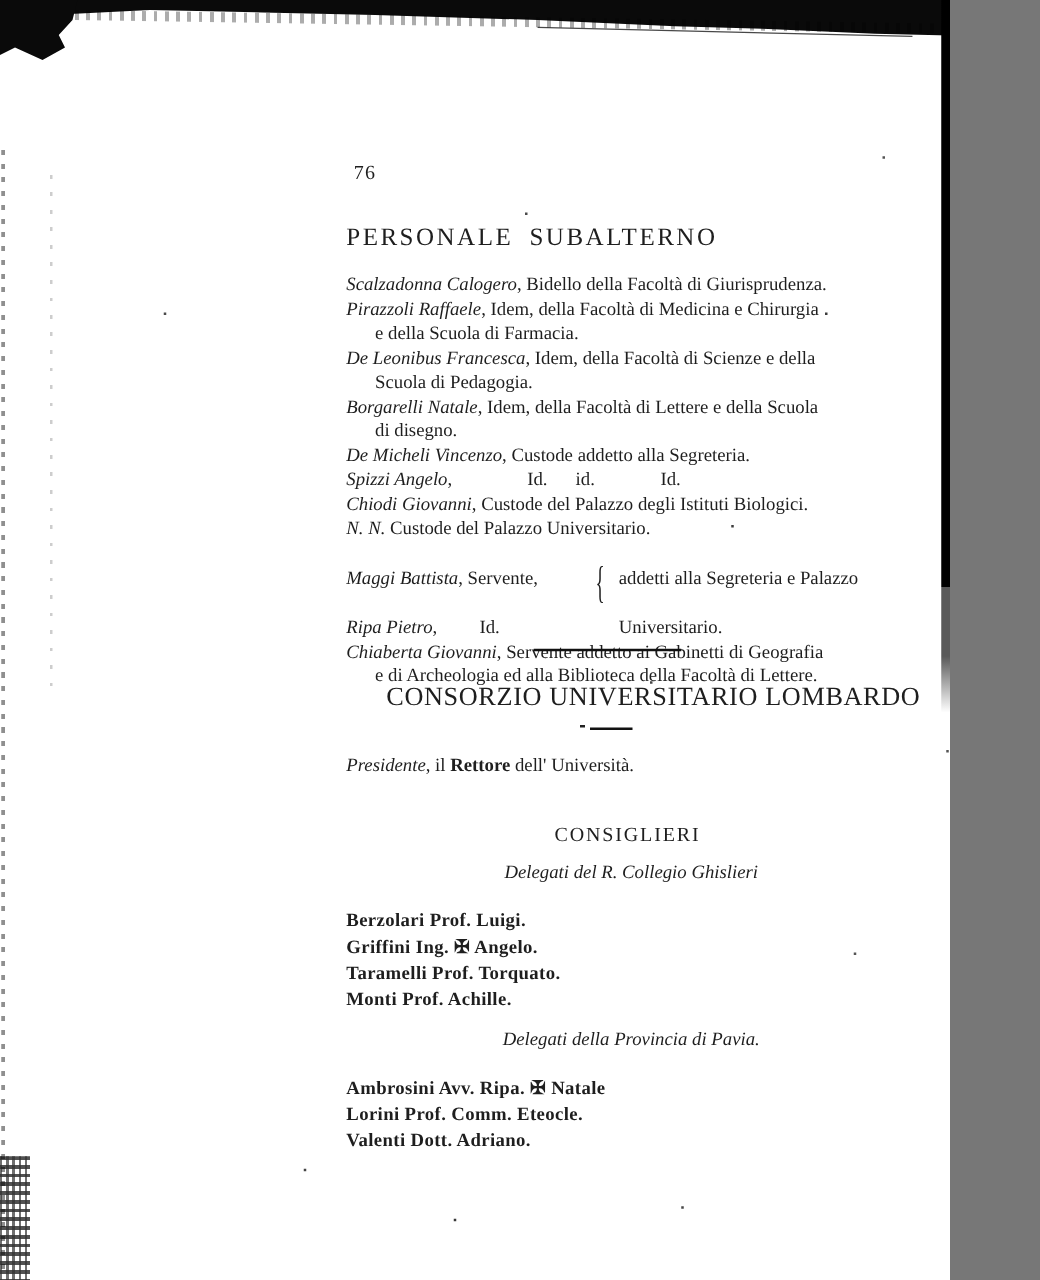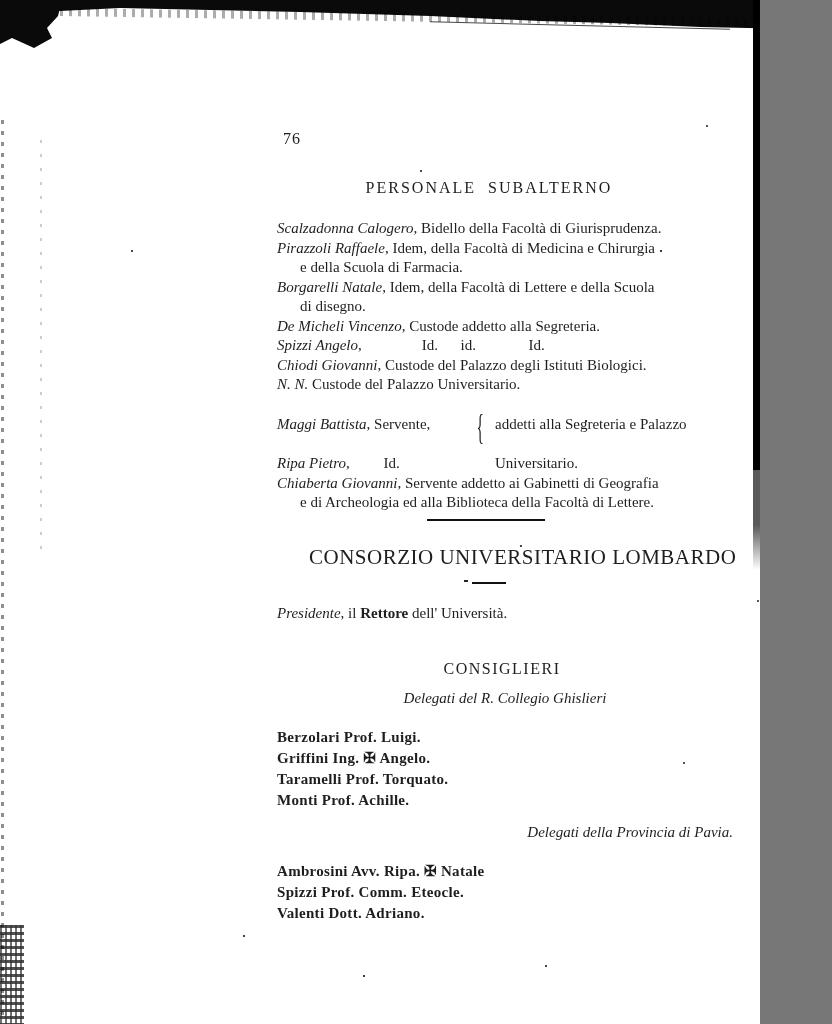--- a/index.html
+++ b/index.html
@@ -56,22 +56,22 @@
     box-shadow: 420px 170px 0 #4a4a4a, 660px 250px 0 #3a3a3a, 706px 125px 0 #555,
                 545px 965px 0 #474747, 363px 975px 0 #383838, 757px 600px 0 #555,
                 131px 250px 0 #4a4a4a, 585px 420px 0 #3c3c3c, 683px 762px 0 #555,
                 520px 545px 0 #484848, 243px 935px 0 #444, 790px 985px 0 #4a4a4a;
   }
 
   
   .pagenum { position:absolute; left:283px; top:130px; font-size:16px; letter-spacing:1px; }
 
   .h-small {
-    position:absolute; left:277px; top:179px; width:424px; text-align:center;
-    font-size:16px; letter-spacing:2px; word-spacing:6px; white-space:nowrap;
+    position:absolute; left:277px; top:179px; width:424px; 
+    font-size:20px; letter-spacing:2px; word-spacing:6px; white-space:nowrap;
   }
 
   .personnel { position:absolute; left:277px; top:219px; width:478px; font-size:15px; line-height:19.5px; }
   .personnel p.entry { margin:0; padding-left:23px; text-indent:-23px; white-space:pre-wrap; }
   .it { font-style:italic; }
 
   .brace-block { position:relative; }
   .brow { position:relative; height:19.5px; white-space:pre;margin-top:20px; }
   .bright { position:absolute; left:218px; top:0; }
   .brace {
@@ -89,21 +89,21 @@
 
   .presidente { position:absolute; left:277px; top:605px; font-size:15px; margin:0; }
 
   .h-consiglieri {
     position:absolute; left:277px; top:644px; width:450px; text-align:center;
     font-size:16px; letter-spacing:1.5px;margin-top:16px;
   }
 
   .groups { position:absolute; left:277px; top:690px; width:456px; font-size:15px; }
   .group-heading { text-align:center; font-style:italic; margin:0 0 20px 0; }
-  .group-heading.second { margin-top:13px;text-align:right; }
+  .group-heading.second { margin-top:13px; }
   .members { margin:0 0 13px 0; }
   .member { font-weight:bold; line-height:21px; letter-spacing:.3px; }
 </style>
 </head>
 <body>
 
 <div class="page">
 
   <div class="scan-top"></div>
   <div class="scan-blob"></div>
@@ -116,20 +116,22 @@
   <div class="speckles"></div>
 
   <div class="pagenum">76</div>
 
   <div class="h-small">PERSONALE SUBALTERNO</div>
 
   <div class="personnel">
       <p class="entry"><span class="it">Scalzadonna Calogero</span><span>, Bidello della Facoltà di Giurisprudenza.</span></p>
       <p class="entry"><span class="it">Pirazzoli Raffaele</span><span>, Idem, della Facoltà di Medicina e Chirurgia
 e della Scuola di Farmacia.</span></p>
+      <p class="entry"><span class="it">De Leonibus Francesca</span><span>, Idem, della Facoltà di Scienze e della
+Scuola di Pedagogia.</span></p>
       <p class="entry"><span class="it">Borgarelli Natale</span><span>, Idem, della Facoltà di Lettere e della Scuola
 di disegno.</span></p>
       <p class="entry"><span class="it">De Micheli Vincenzo</span><span>, Custode addetto alla Segreteria.</span></p>
       <p class="entry"><span class="it">Spizzi Angelo</span><span>,    Id.  id.    Id.</span></p>
       <p class="entry"><span class="it">Chiodi Giovanni</span><span>, Custode del Palazzo degli Istituti Biologici.</span></p>
       <p class="entry"><span class="it">N. N.</span><span> Custode del Palazzo Universitario.</span></p>
       <div class="brace-block">
         <div class="brow"><span class="it">Maggi Battista</span><span>, Servente,</span><span class="bright">addetti alla Segreteria e Palazzo</span></div>
         <div class="brow"><span class="it">Ripa Pietro</span><span>,   Id.</span><span class="bright">Universitario.</span></div>
         <span class="brace">{</span>
@@ -152,18 +154,18 @@
       <div class="group-heading">Delegati del R. Collegio Ghislieri</div>
       <div class="members">
         <div class="member">Berzolari Prof. Luigi.</div>
         <div class="member">Griffini Ing. ✠ Angelo.</div>
         <div class="member">Taramelli Prof. Torquato.</div>
         <div class="member">Monti Prof. Achille.</div>
       </div>
       <div class="group-heading second">Delegati della Provincia di Pavia.</div>
       <div class="members">
         <div class="member">Ambrosini Avv. Ripa. ✠ Natale</div>
-        <div class="member">Spizzi Prof. Comm. Eteocle.</div>
+        <div class="member">Lorini Prof. Comm. Eteocle.</div>
         <div class="member">Valenti Dott. Adriano.</div>
       </div>
     </div>
 
 </div>
 
 </body></html>

